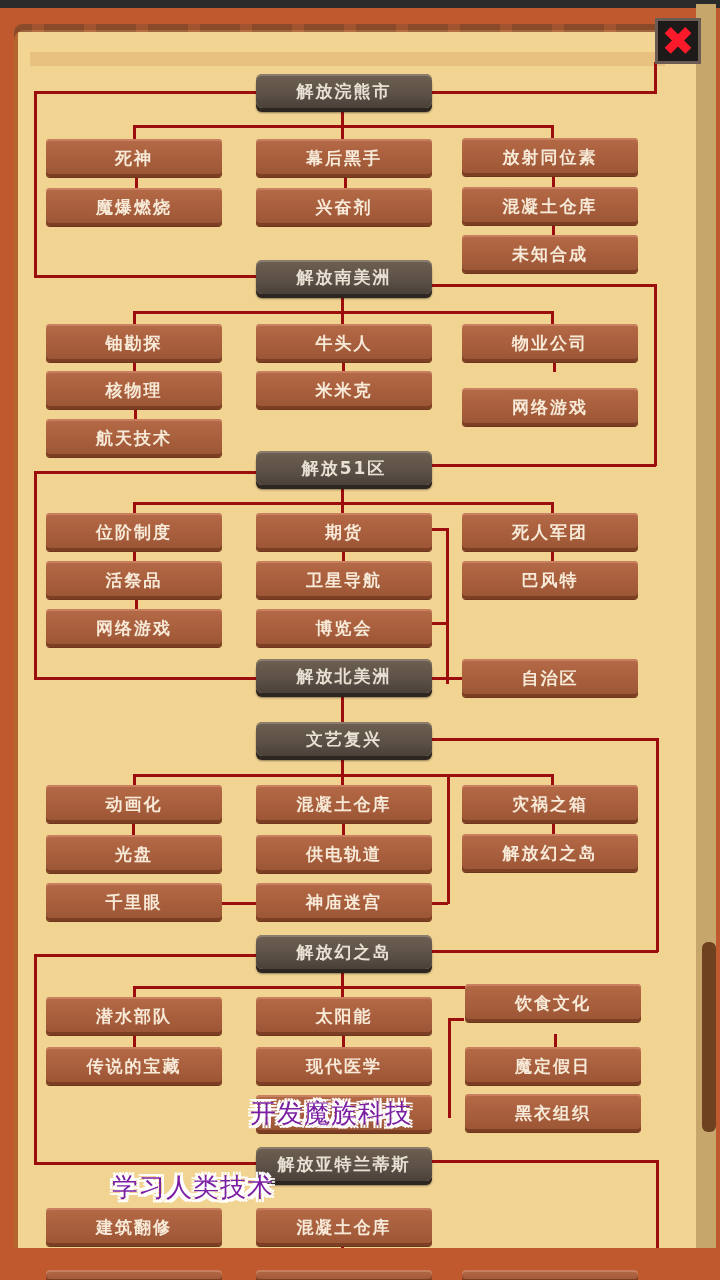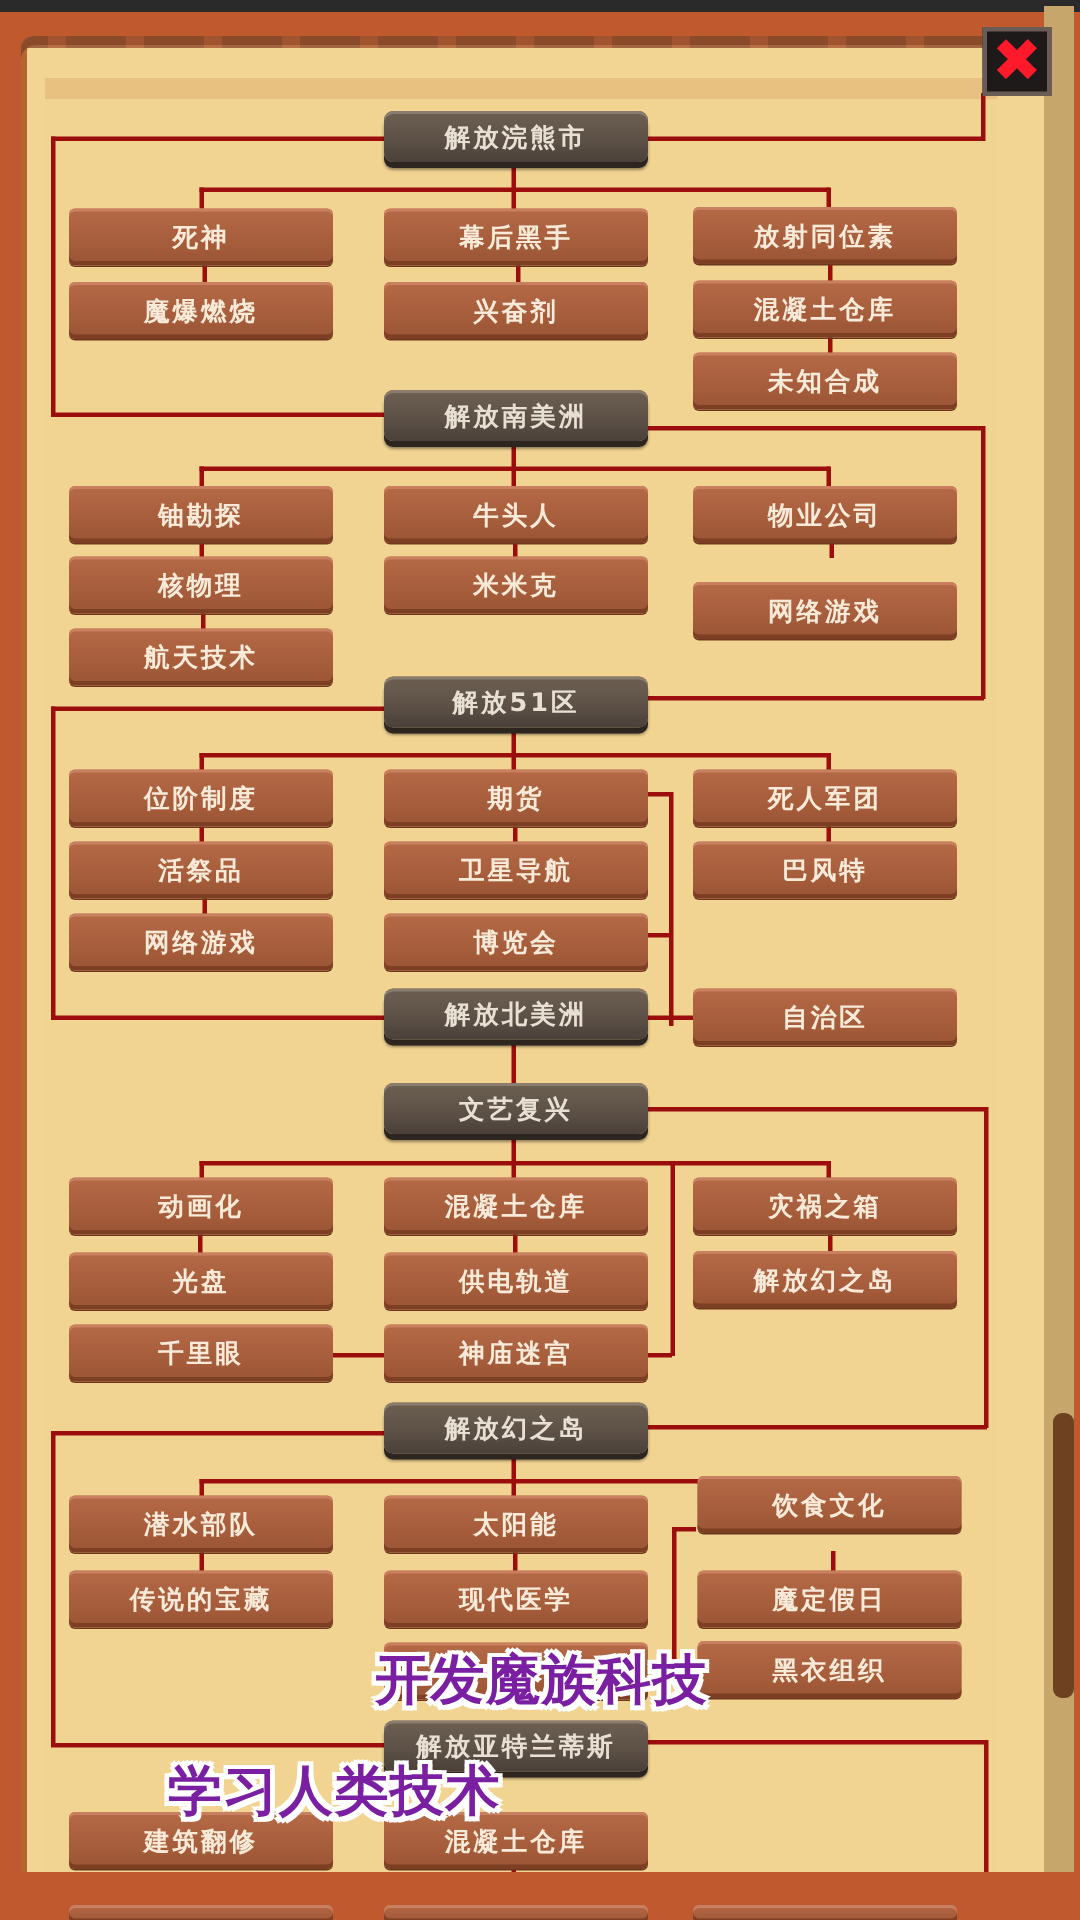--- a/index.html
+++ b/index.html
@@ -48,21 +48,21 @@
     box-shadow: inset 0 2px 0 #8a7d6e, 0 4px 0 #2d2520, 0 5px 2px rgba(0,0,0,.4);
     color: #e8e0d2; height: 34px; border-radius: 6px;
   }
   .close-btn {
     position: absolute; left: 655px; top: 18px; width: 46px; height: 46px;
     background: #1e1a1a; border: 3px solid #6a5c55; box-sizing: border-box;
     display: flex; align-items: center; justify-content: center;
     color: #ff1a2b; font-size: 40px; font-weight: bold; line-height: 1; cursor: pointer;
   }
   .promo {
-    position: absolute; color: #7b1fa2; font-weight: bold; font-size: 36px;
+    position: absolute; color: #7b1fa2; font-weight: normal; font-size: 26px;
     text-shadow: 3px 3px 0 #fff, -3px -3px 0 #fff, 3px -3px 0 #fff, -3px 3px 0 #fff, 0 3px 0 #fff, 3px 0 0 #fff, 0 -3px 0 #fff, -3px 0 0 #fff;
     letter-spacing: 1px;
   }
   .bottomedge {
     position: absolute; left: 0; top: 1248px; width: 720px; height: 32px;
     background: #c05a2e;
   }
 </style>
 </head>
 <body>

